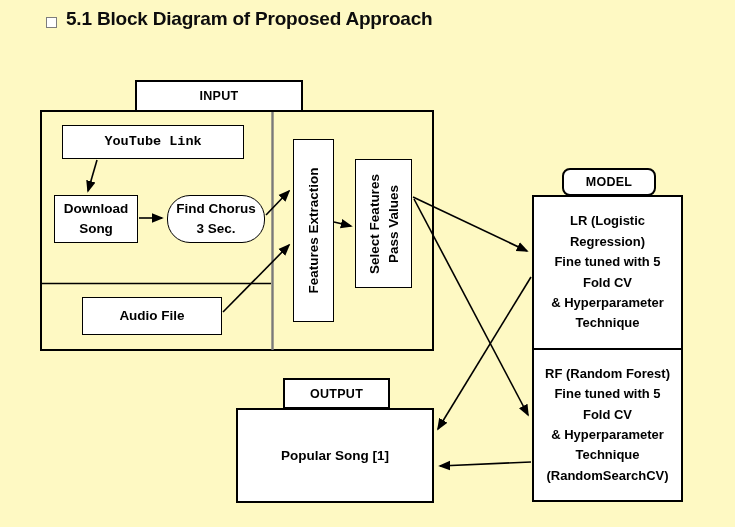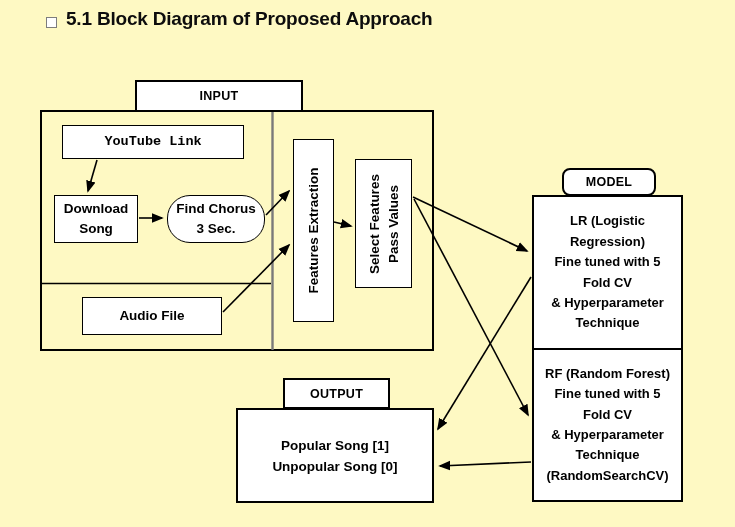--- a/index.html
+++ b/index.html
@@ -85,21 +85,20 @@
       <div>Select Features</div>
       <div>Pass Values</div>
     </div>
   </div>
 
   <div class="abs tab-label" style="left:283px;top:378px;width:107px;height:31px;">OUTPUT</div>
 
   <div class="abs node z2" style="left:236px;top:408px;width:198px;height:95px;border-width:2px;">
     <div class="output-lines">
       <div>Popular Song [1]</div>
-      <div>Unpopular Song [0]</div>
     </div>
   </div>
 
   <div class="abs tab-label" style="left:562px;top:168px;width:94px;height:28px;border-radius:8px;">MODEL</div>
 
   <div class="abs model-box" style="left:532px;top:195px;width:151px;height:307px;">
     <div class="model-cell top">
       <div>LR (Logistic</div>
       <div>Regression)</div>
       <div>Fine tuned with 5</div>

